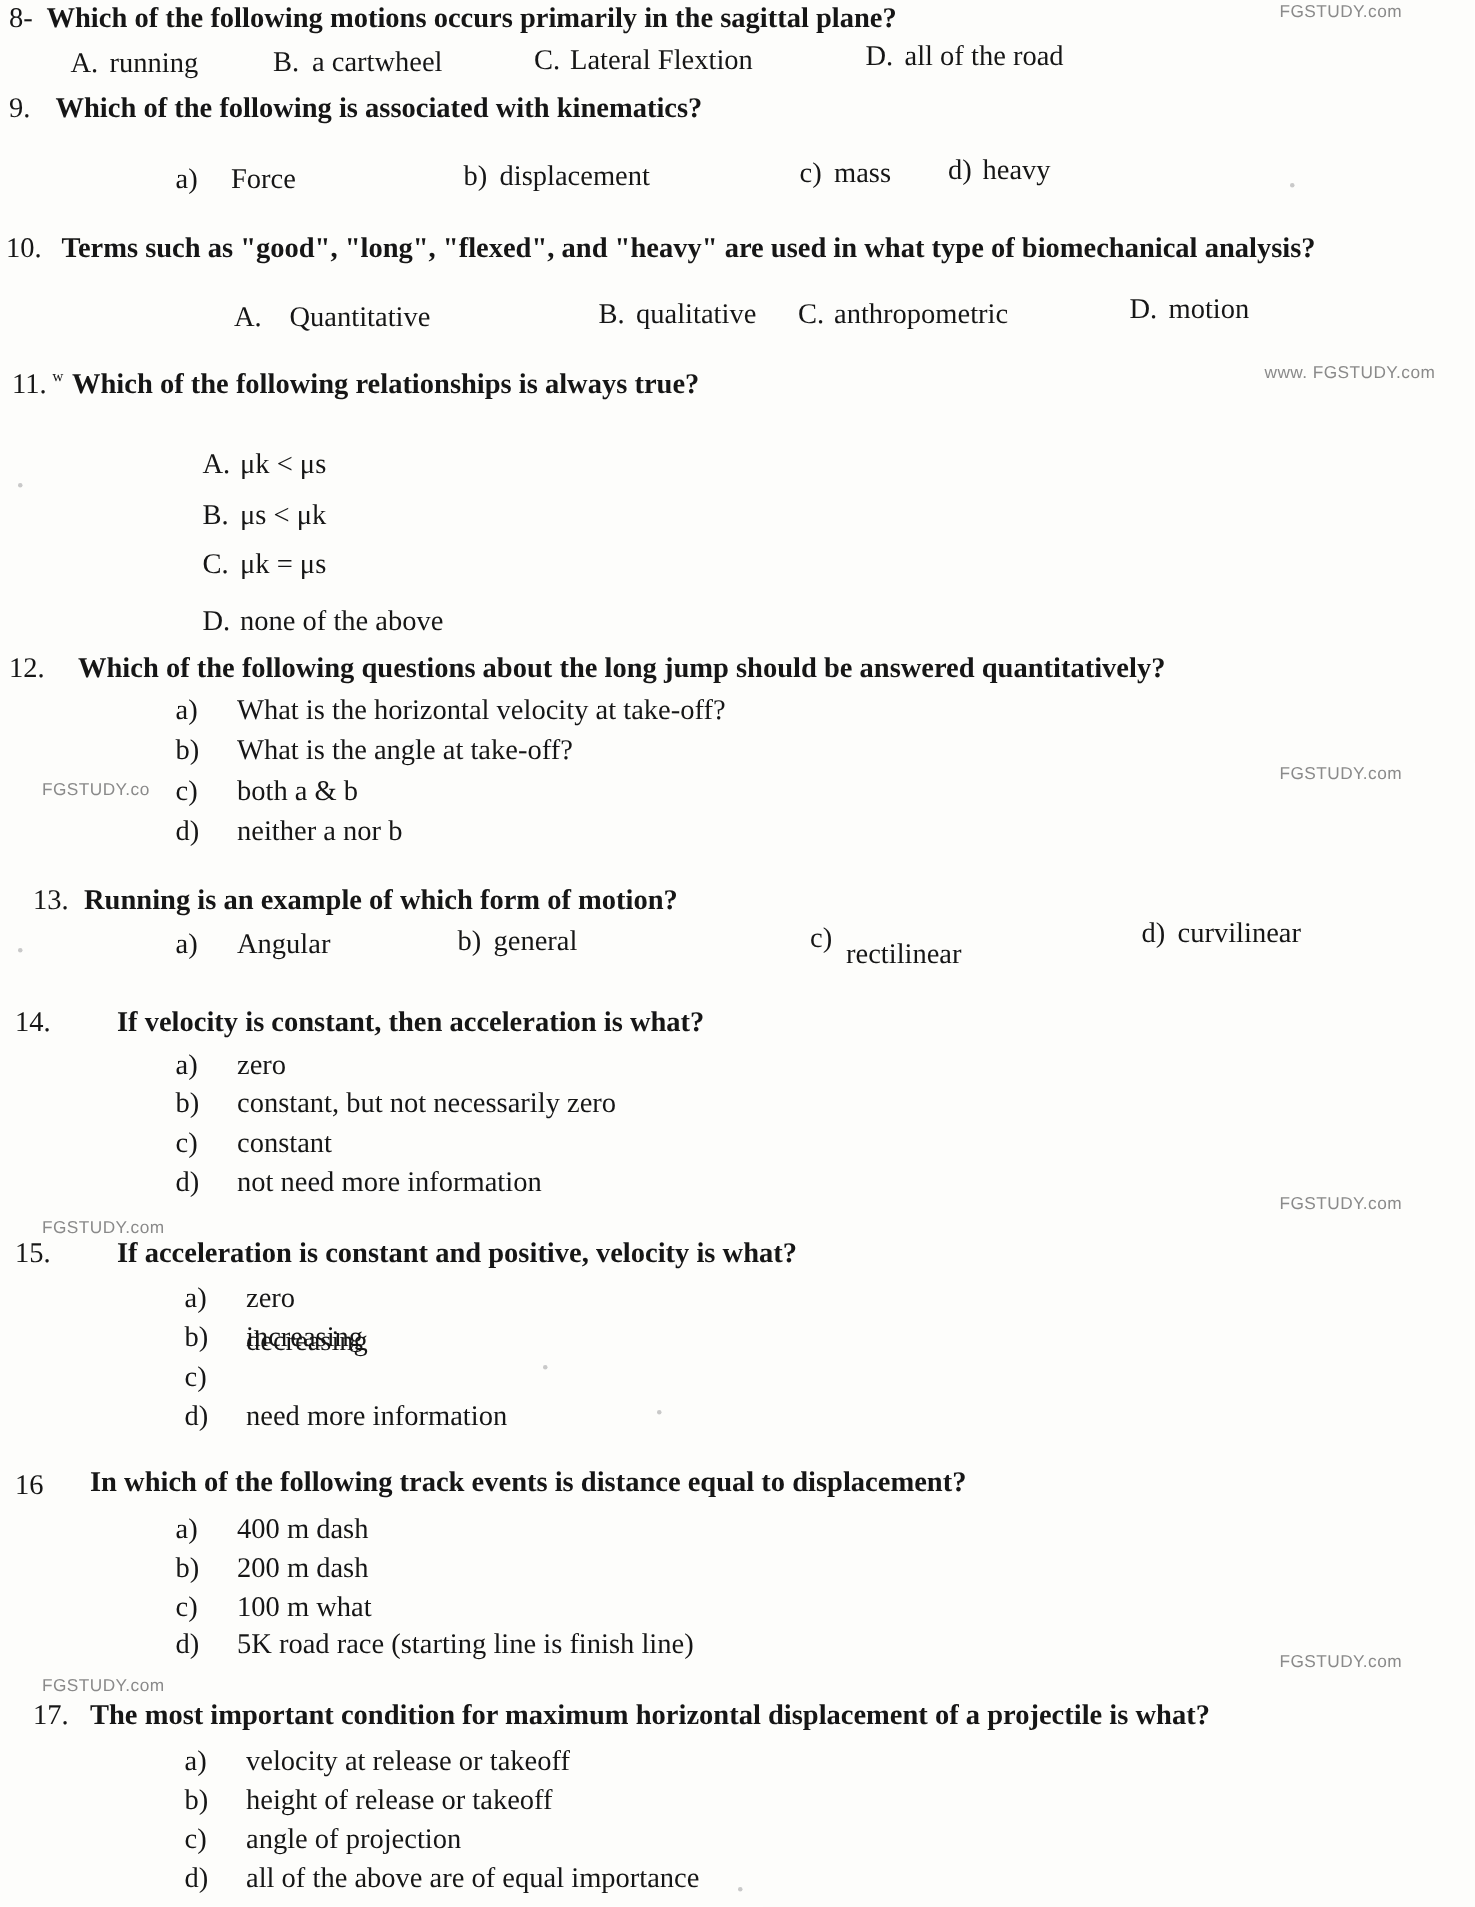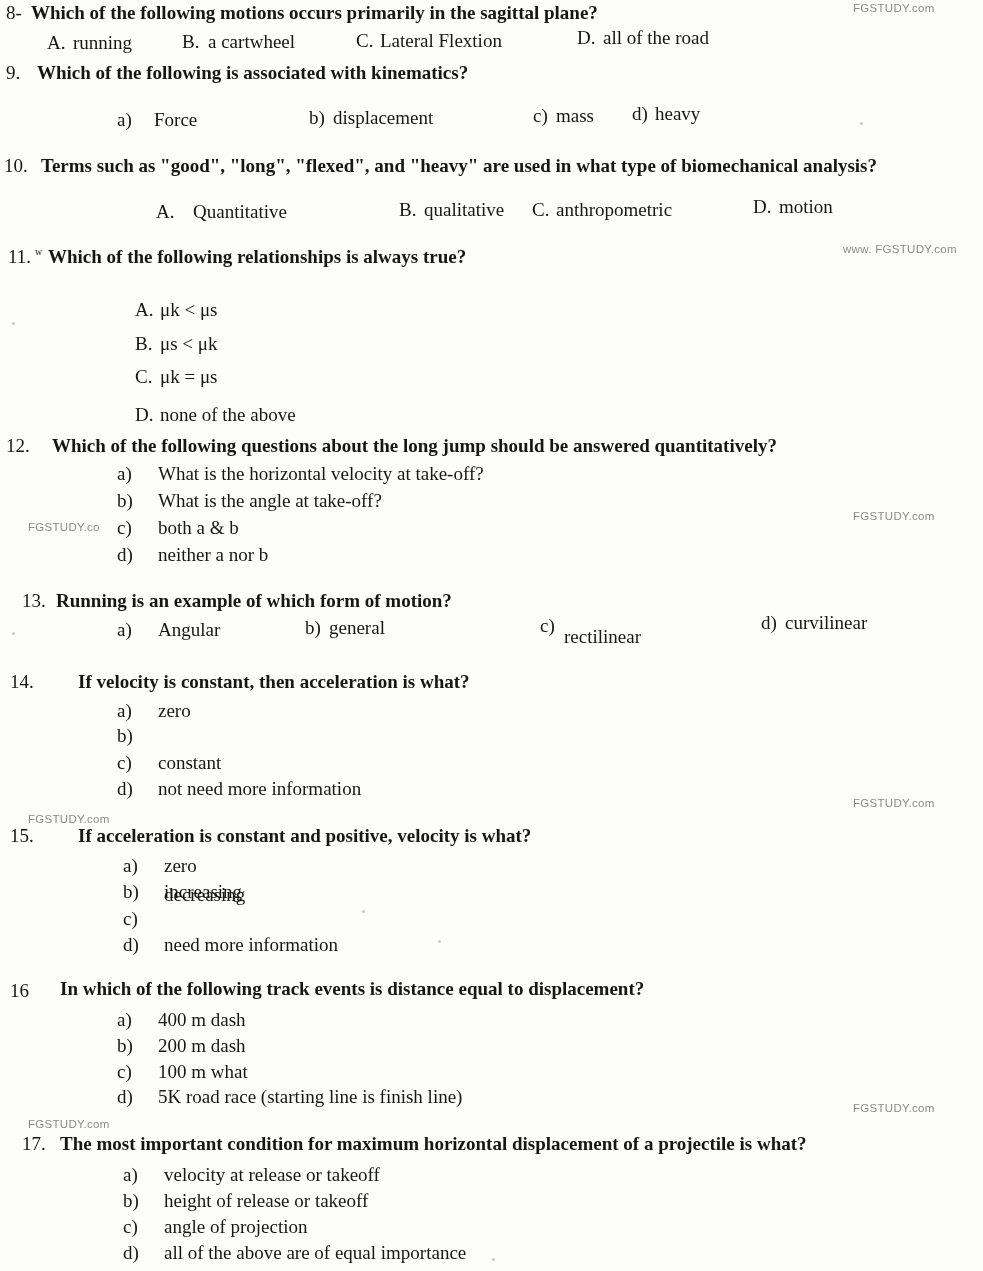--- a/index.html
+++ b/index.html
@@ -129,20 +129,21 @@
   <div class="opt" style="left:540px; top:615px;">c)</div>
   <div class="opt" style="left:564px; top:615px;margin-top:11px;">rectilinear</div>
   <div class="opt" style="left:761px; top:612px;">d)</div>
   <div class="opt" style="left:785px; top:612px;text-align:center;">curvilinear</div>
 
   <div class="q qnum" style="left:10px; top:671px;">14.</div>
   <div class="q qtext" style="left:78px; top:671px;">If velocity is constant, then acceleration is what?</div>
   <div class="opt" style="left:117px; top:700px;">a)</div>
   <div class="opt" style="left:158px; top:700px;">zero</div>
   <div class="opt" style="left:117px; top:725px;">b)</div>
+  <div class="opt" style="left:158px; top:725px;">constant, but not necessarily zero</div>
   <div class="opt" style="left:117px; top:752px;">c)</div>
   <div class="opt" style="left:158px; top:752px;">constant</div>
   <div class="opt" style="left:117px; top:778px;">d)</div>
   <div class="opt" style="left:158px; top:778px;">not need more information</div>
 
   <div class="q qnum" style="left:10px; top:825px;">15.</div>
   <div class="q qtext" style="left:78px; top:825px;">If acceleration is constant and positive, velocity is what?</div>
   <div class="opt" style="left:123px; top:855px;">a)</div>
   <div class="opt" style="left:164px; top:855px;">zero</div>
   <div class="opt" style="left:123px; top:881px;">b)</div>

